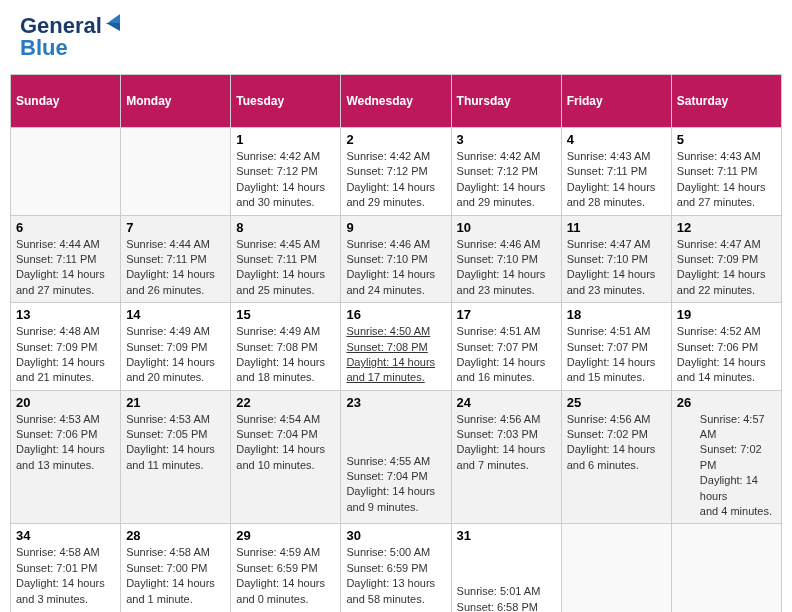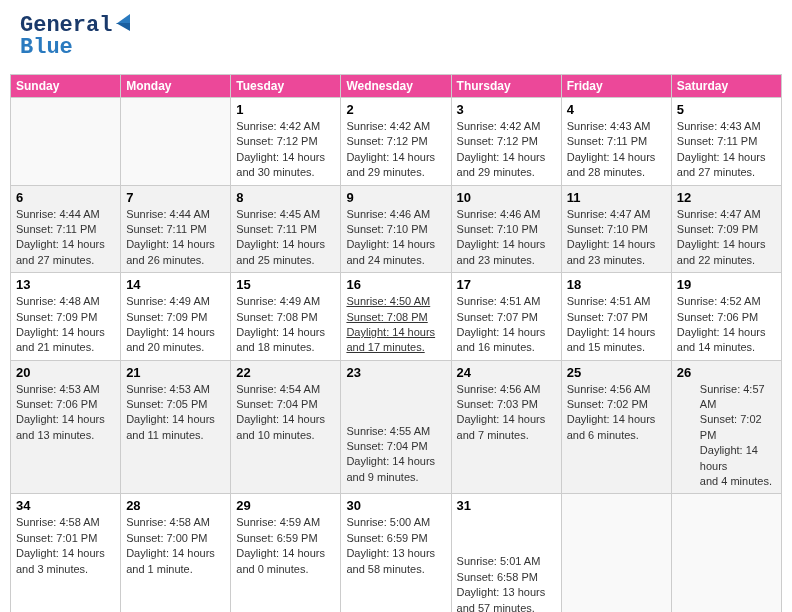--- a/index.html
+++ b/index.html
@@ -13,21 +13,20 @@
     .header {
       display: flex;
       justify-content: space-between;
       align-items: flex-start;
       margin-bottom: 10px;
       padding: 5px 10px;
     }
     .logo {
       display: flex;
       align-items: flex-end;
-      font-family: Liberation Mono, monospace;
     }
     .logo-text {
       font-size: 22px;
       font-weight: bold;
       color: #1a3a6b;
       line-height: 1;
     }
     .title-area {
       text-align: right;
     }
@@ -39,24 +38,24 @@
     .location {
       font-size: 16px;
       color: #333;
     }
     .calendar {
       width: 100%;
       border-collapse: collapse;
       font-size: 11px;
     }
     .calendar th {
-      background-color: #ec4899;
+      background-color: #be185d;
       color: #fff;
       text-align: left;
-      padding: 4px 5px;
+      padding: 19px 5px;
       font-size: 12px;
       font-weight: bold;
       border: 1px solid #ccc;
     }
     .calendar td {
       border: 1px solid #ccc;
       vertical-align: top;
       padding: 4px 5px;
       width: calc(100%/7);
       min-height: 80px;

